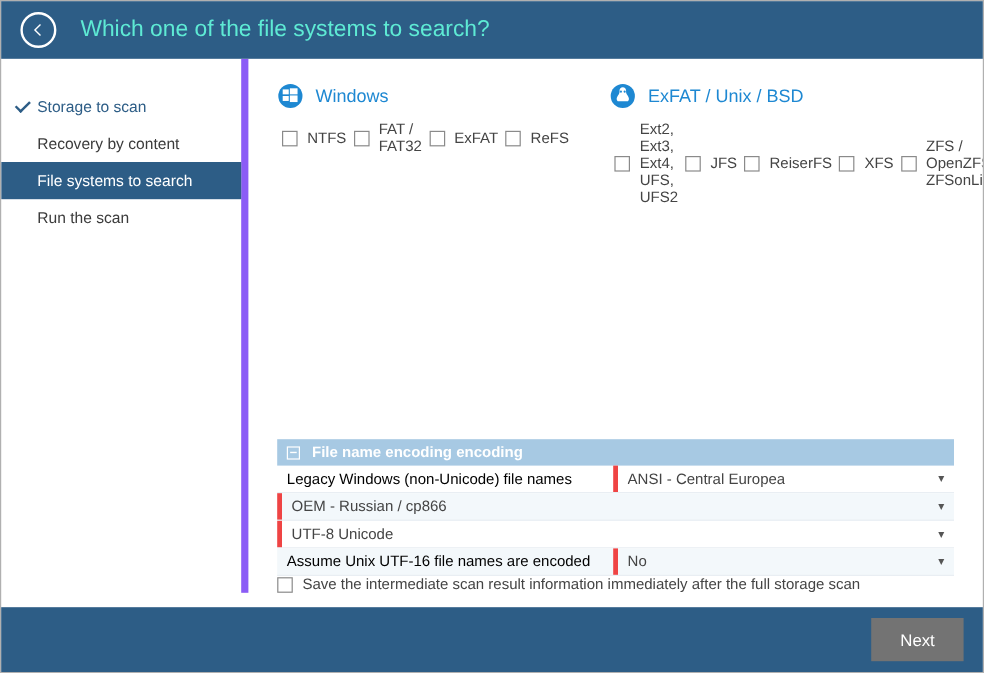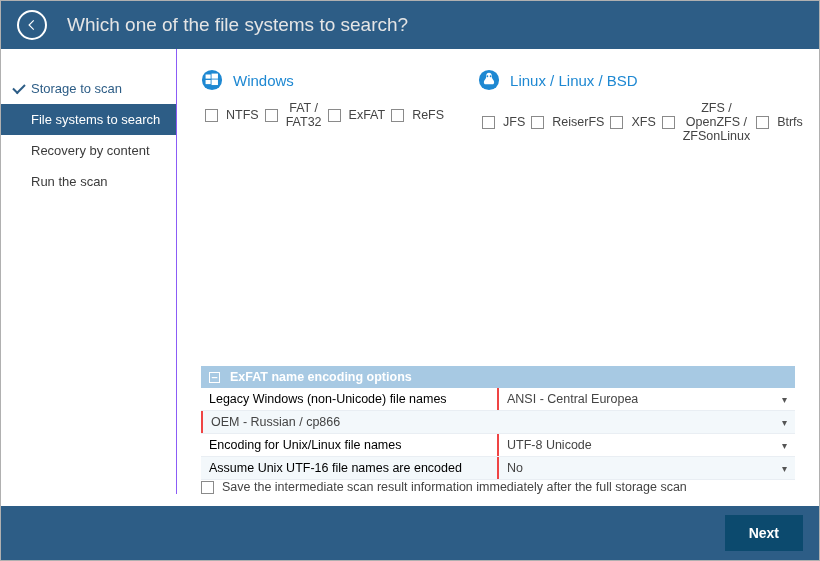--- a/index.html
+++ b/index.html
@@ -1,70 +1,70 @@
 <!DOCTYPE html>
 <html><head>
 <meta charset="utf-8">
 <style>
   * { box-sizing: border-box; margin: 0; padding: 0; }
   body { font-family: "Segoe UI", Tahoma, sans-serif; font-size: 13px; color: #333; background: #fff; }
   .window { width: 820px; height: 561px; border: 1px solid #b0b0b0; display: flex; flex-direction: column; }
-  .header { background: #2d5d86; color: #e5e5e5; display: flex; align-items: center; padding: 21px 16px; height: 48px; }
+  .header { background: #2d5d86; color: #5eead4; display: flex; align-items: center; padding: 21px 16px; height: 48px; }
   .back-btn { width: 30px; height: 30px; border: 2px solid #fff; border-radius: 50%; display: flex; align-items: center; justify-content: center; cursor: pointer; margin-right: 20px; }
   .back-btn svg { width: 14px; height: 14px; fill: none; stroke: #fff; stroke-width: 2; }
   .title { font-size: 19px; font-weight: 400; }
   .body { flex: 1; display: flex; overflow: hidden; }
-  .sidebar { width: 176px; padding: 24px 0 0 0; border-right: 1px solid #8b5cf6; margin: 0 0 12px 0; }
+  .sidebar { width: 206px; padding: 24px 0 0 0; border-right: 6px solid #8b5cf6; margin: 0 0 12px 0; }
   .step { padding: 8px 12px 8px 30px; cursor: pointer; color: #3b3b3b; position: relative; font-size: 13px; }
   .step.done { color: #2d5d86; }
   .step.done::before { content: ""; position: absolute; left: 12px; top: 11px; width: 10px; height: 5px; border-left: 2px solid #2d5d86; border-bottom: 2px solid #2d5d86; transform: rotate(-45deg); }
   .step.active { background: #2d5d86; color: #fff; }
   .main { flex: 1; padding: 20px 24px 12px 24px; display: flex; flex-direction: column; overflow: hidden; }
-  .fs-cols { display: flex; gap: 34px; text-align: center; }
+  .fs-cols { display: flex; gap: 34px; }
   .fs-col { }
   .fs-head { display: flex; align-items: center; color: #1e88d2; font-size: 15px; font-weight: 500; margin-bottom: 10px; }
   .fs-head .ico { width: 22px; height: 22px; margin-right: 10px; display: flex; align-items: center; justify-content: center; }
   .fs-list { display: flex; flex-direction: row; gap: 6px; padding-left: 4px; }
   .chk { display: flex; align-items: center; cursor: pointer; font-size: 12.5px; color: #444; }
   .chk .box { width: 13px; height: 13px; border: 1px solid #8a8a8a; background: #fff; margin-right: 8px; display: flex; align-items: center; justify-content: center; flex-shrink: 0; }
   .chk.checked .box::after { content: ""; width: 7px; height: 3px; border-left: 2px solid #2e9e4a; border-bottom: 2px solid #2e9e4a; transform: rotate(-45deg); margin-top: -2px; }
   .spacer { flex: 1; }
   .enc-panel { margin-top: 8px; }
   .enc-head { background: #a7c9e3; color: #fff; font-size: 12.5px; font-weight: 600; padding: 4px 8px; display: flex; align-items: center; }
   .enc-head .minus { width: 11px; height: 11px; border: 1px solid #fff; display: flex; align-items: center; justify-content: center; margin-right: 10px; font-size: 11px; line-height: 1; }
   .enc-row { display: flex; border-bottom: 1px solid #e9eef3; font-size: 12.5px; }
   .enc-row:nth-child(odd) { background: #f3f8fb; }
   .enc-label { flex: 1; padding: 4px 8px; color: #000000; }
-  .enc-val { flex: 1; padding: 4px 8px; color: #444; position: relative; display: flex; align-items: center; border-left: 2px solid #ef4444; }
+  .enc-val { flex: 1; padding: 4px 8px; color: #444; position: relative; display: flex; align-items: center; border-left: 4px solid #ef4444; }
   .enc-val .caret { margin-left: auto; font-size: 10px; color: #555; }
   .save-row { }
   .footer { background: #2d5d86; height: 54px; display: flex; align-items: center; justify-content: flex-end; padding: 0 16px; }
-  .next-btn { background: #0c4a6e; color: #fff; font-size: 14px; font-weight: 700; padding: 10px 24px; cursor: pointer; border: none; }
+  .next-btn { background: #737373; color: #fff; font-size: 14px; font-weight: 400; padding: 10px 24px; cursor: pointer; border: none; }
   .ellip { white-space: nowrap; overflow: hidden; text-overflow: clip; max-width: 220px; display: inline-block; }
 </style>
 </head>
 <body>
 
 <div class="window">
 
   <div class="header">
     <div class="back-btn">
       <svg viewBox="0 0 24 24">
           <path d="M15 4 L7 12 L15 20"></path>
         </svg>
     </div>
     <div class="title">Which one of the file systems to search?</div>
   </div>
 
   <div class="body">
 
     <div class="sidebar">
       <div class="step done"><span>Storage to scan</span></div>
+      <div class="step"><span>Recovery by content</span></div>
       <div class="step active"><span>File systems to search</span></div>
-      <div class="step"><span>Recovery by content</span></div>
       <div class="step"><span>Run the scan</span></div>
     </div>
 
     <div class="main">
 
       <div class="fs-cols">
 
         <div class="fs-col">
           <div class="fs-head">
             <span class="ico">
@@ -103,23 +103,27 @@
         <div class="fs-col">
           <div class="fs-head">
             <span class="ico">
               <svg viewBox="0 0 24 24" width="22" height="22">
                   <circle cx="12" cy="12" r="11" fill="#1e88d2"></circle>
                   <path fill="#fff" d="M12 4c-1.8 0-3 1.3-3 3.2 0 1.1.1 2-.6 3.2-.8 1.3-2 2.6-2 4.3 0 .8.4 1.5 1 2h9.2c.6-.5 1-1.2 1-2 0-1.7-1.2-3-2-4.3-.7-1.2-.6-2.1-.6-3.2C15 5.3 13.8 4 12 4z"></path>
                   <ellipse cx="10.3" cy="8" rx=".9" ry="1.1" fill="#1e88d2"></ellipse>
                   <ellipse cx="13.7" cy="8" rx=".9" ry="1.1" fill="#1e88d2"></ellipse>
                 </svg>
             </span>
-            <span>Linux / Linux / BSD</span>
+            <span>ExFAT / Unix / BSD</span>
           </div>
           <div class="fs-list">
+            <label class="chk">
+                <span class="box"></span>
+                <span>Ext2, Ext3, Ext4, UFS, UFS2</span>
+              </label>
             <label class="chk">
                 <span class="box"></span>
                 <span>JFS</span>
               </label>
             <label class="chk">
                 <span class="box"></span>
                 <span>ReiserFS</span>
               </label>
             <label class="chk">
                 <span class="box"></span>
@@ -158,37 +162,36 @@
           </div>
         </div>
 
       </div>
 
       <div class="spacer"></div>
 
       <div class="enc-panel">
         <div class="enc-head">
           <span class="minus">–</span>
-          <span>ExFAT name encoding options</span>
+          <span>File name encoding encoding</span>
         </div>
         <div class="enc-row">
           <div class="enc-label">Legacy Windows (non-Unicode) file names</div>
           <div class="enc-val">
               <span class="ellip">ANSI - Central Europea</span>
               <span class="caret">▾</span>
             </div>
         </div>
         <div class="enc-row">
           <div class="enc-val">
               <span class="ellip">OEM - Russian / cp866</span>
               <span class="caret">▾</span>
             </div>
         </div>
         <div class="enc-row">
-          <div class="enc-label">Encoding for Unix/Linux file names</div>
           <div class="enc-val">
               <span class="ellip">UTF-8 Unicode</span>
               <span class="caret">▾</span>
             </div>
         </div>
         <div class="enc-row">
           <div class="enc-label">Assume Unix UTF-16 file names are encoded</div>
           <div class="enc-val">
               <span class="ellip">No</span>
               <span class="caret">▾</span>

